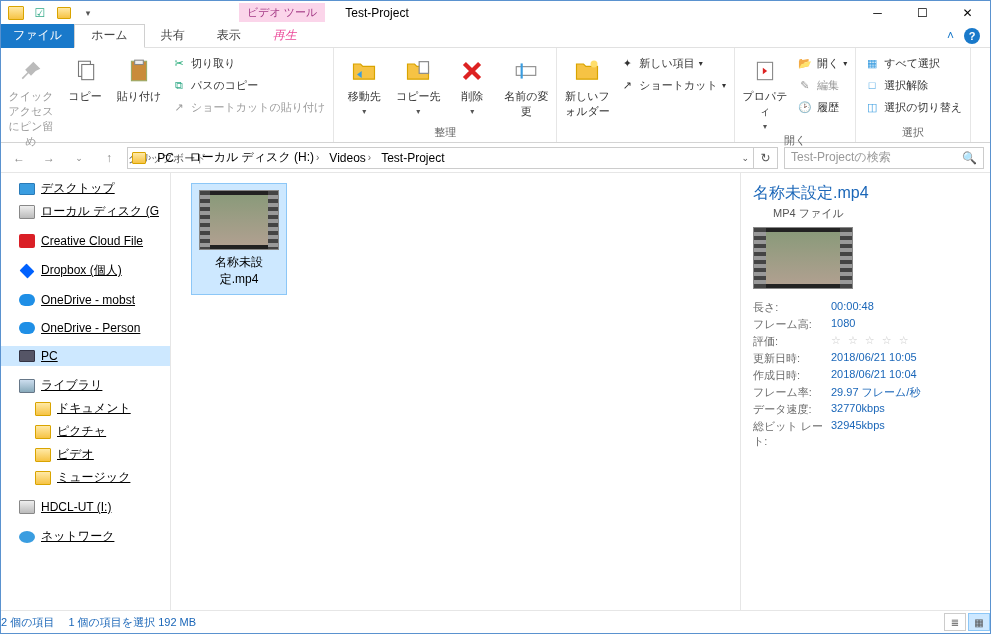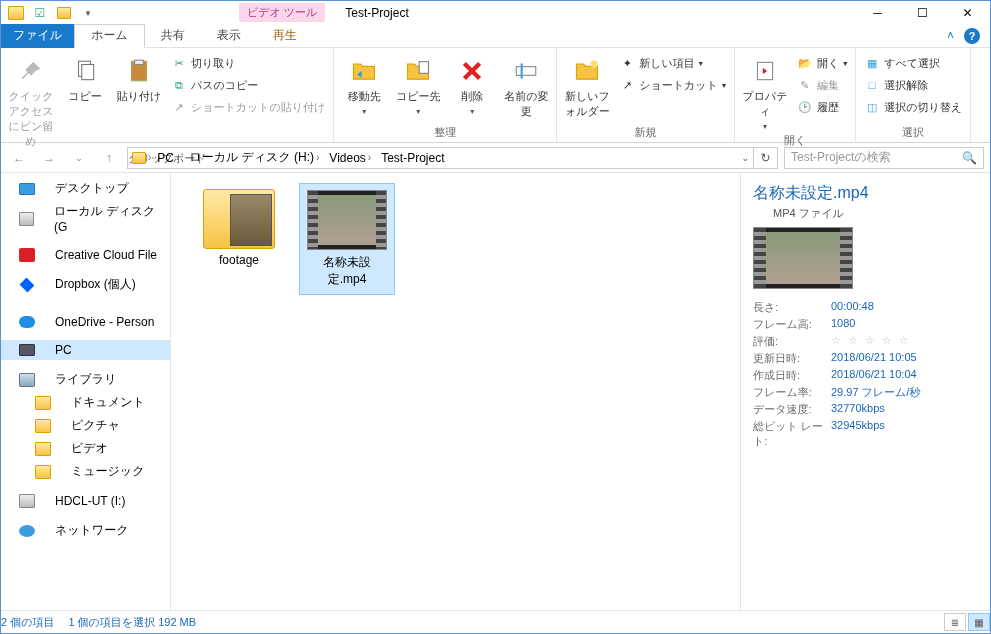--- a/index.html
+++ b/index.html
@@ -13,21 +13,21 @@
   .context-tab { margin-left: 140px; padding: 2px 8px; background: #fbd5ea; color: #a53b87; font-size: 11px; }
   .title-text { margin-left: 20px; font-size: 12px; }
   .win-controls { margin-left: auto; display: flex; }
   .win-btn { width: 45px; height: 22px; display: flex; align-items: center; justify-content: center; }
   
   
   .tabs { height: 24px; display: flex; align-items: center; background: #fff; border-bottom: 1px solid #e1e1e1; }
   .tab-file { background: #1979ca; color: #fff; padding: 3px 12px; height: 24px; display: flex; align-items: center; }
   .tab { padding: 3px 16px; height: 24px; display: flex; align-items: center; color: #444; }
   .tab.active { border: 1px solid #d0d0d0; border-bottom: 1px solid #fff; background: #fff; }
-  .tab.play { color: #a16207; }
+  .tab.play { color: #ec4899; font-style: italic; }
   .tabs-right { margin-left: auto; display: flex; gap: 10px; padding-right: 10px; align-items: center; }
   .help-circle { width: 16px; height: 16px; border-radius: 50%; background: #1979ca; color: #fff; display: flex; align-items: center; justify-content: center; font-size: 11px; font-weight: bold; }
   
   
   .ribbon { height: 95px; background: #fff; border-bottom: 1px solid #d4d4d4; display: flex; }
   .ribbon-group { display: flex; flex-direction: column; border-right: 1px solid #e6e6e6; padding: 2px 4px 0 4px; }
   .group-body { flex: 1; display: flex; align-items: flex-start; gap: 2px; padding-top: 2px; }
   .group-label { text-align: center; font-size: 11px; color: #666; padding: 2px 0; }
   .big-btn { display: flex; flex-direction: column; align-items: center; justify-content: flex-start; width: 52px; text-align: center; font-size: 11px; padding-top: 4px; gap: 3px; color: #333; }
   .big-btn.gray { color: #9b9b9b; }
@@ -42,21 +42,21 @@
   .nav-arrow { width: 24px; height: 24px; display: flex; align-items: center; justify-content: center; color: #888; }
   .addr-box { flex: 1; height: 22px; border: 1px solid #ccc; display: flex; align-items: center; padding: 0 4px; gap: 2px; }
   .addr-seg { display: flex; align-items: center; gap: 2px; padding: 0 4px; }
   .chev { color: #666; font-size: 10px; }
   .refresh-box { width: 24px; height: 22px; border: 1px solid #ccc; border-left: none; display:flex; align-items:center; justify-content:center; color:#555;}
   .search-box { width: 200px; height: 22px; border: 1px solid #ccc; display: flex; align-items: center; padding: 0 6px; color: #999; justify-content: space-between; }
   
   
   .main { flex: 1; display: flex; overflow: hidden; }
   .nav-pane { width: 170px; border-right: 1px solid #e6e6e6; overflow: hidden; padding: 4px 0; }
-  .nav-item { display: flex; align-items: center; gap: 20px; padding: 3px 6px 3px 18px; font-size: 12px; }
+  .nav-item { display: flex; align-items: center; gap: 6px; padding: 3px 6px 3px 18px; font-size: 12px; text-decoration: underline; }
   .nav-item.sub { padding-left: 34px; }
   .nav-item.selected { background: #cde8ff; }
   .nav-icon { width: 16px; height: 14px; border-radius: 1px; }
   .folder-ic { background: linear-gradient(#ffe9a6,#f6c344); border: 1px solid #d9a400; }
   .drive-ic { background: linear-gradient(#eee,#bbb); border: 1px solid #888; }
   .cloud-ic { width: 16px; height: 12px; background: #1f8fe6; border-radius: 6px; }
   .desktop-ic { width:16px; height:12px; background:#3a9de0; border:1px solid #2a7bb8; }
   .pc-ic { width:16px; height:12px; background:#556; border:1px solid #334; }
   .net-ic { width:16px; height:12px; background:#3a9de0; border-radius:50%; }
   .cc-ic { width:16px; height:14px; background:#da1f26; border-radius:2px; }
@@ -238,21 +238,20 @@
             <span>新しい項目</span> 
             <span style="font-size:8px;">▾</span>
           </div>
         <div class="small-row">
             <span class="small-icon">↗</span>
             <span>ショートカット</span> 
             <span style="font-size:8px;">▾</span>
           </div>
       </div>
     </div>
-    <div class="group-label">新規</div>
   </div>
 
   <div class="ribbon-group">
     <div class="group-body">
       <div class="big-btn">
           <div class="big-icon">
             <svg width="26" height="26" viewBox="0 0 24 24">
               <rect x="5" y="4" width="14" height="16" fill="#fff" stroke="#888"></rect>
               <path fill="#d22" d="M14 12l-4 3v-6z"></path>
             </svg>
@@ -348,20 +347,24 @@
     <div class="nav-item">
         <div class="nav-icon cc-ic"></div>
         <span>Creative Cloud File</span>
       </div>
     <div style="height:8px;"></div>
     <div class="nav-item">
         <div class="nav-icon dbx-ic"></div>
         <span>Dropbox (個人)</span>
       </div>
     <div style="height:8px;"></div>
+    <div class="nav-item">
+        <div class="nav-icon cloud-ic"></div>
+        <span>OneDrive - mobst</span>
+      </div>
     <div style="height:8px;"></div>
     <div class="nav-item">
         <div class="nav-icon cloud-ic"></div>
         <span>OneDrive - Person</span>
       </div>
     <div style="height:8px;"></div>
     <div class="nav-item selected">
         <div class="nav-icon pc-ic"></div>
         <span>PC</span>
       </div>
@@ -392,24 +395,20 @@
         <span>HDCL-UT (I:)</span>
       </div>
     <div style="height:8px;"></div>
     <div class="nav-item">
         <div class="nav-icon net-ic"></div>
         <span>ネットワーク</span>
       </div>
   </div>
 
   <div class="content">
-    <div class="file-item">
-      <div class="folder-thumb"></div>
-      <div class="file-label">footage</div>
-    </div>
     <div class="file-item sel">
       <div class="video-thumb">
           <div class="video-inner"></div>
         </div>
       <div class="file-label">名称未設定.mp4</div>
     </div>
   </div>
 
   <div class="details">
     <div class="det-title">名称未設定.mp4</div>

